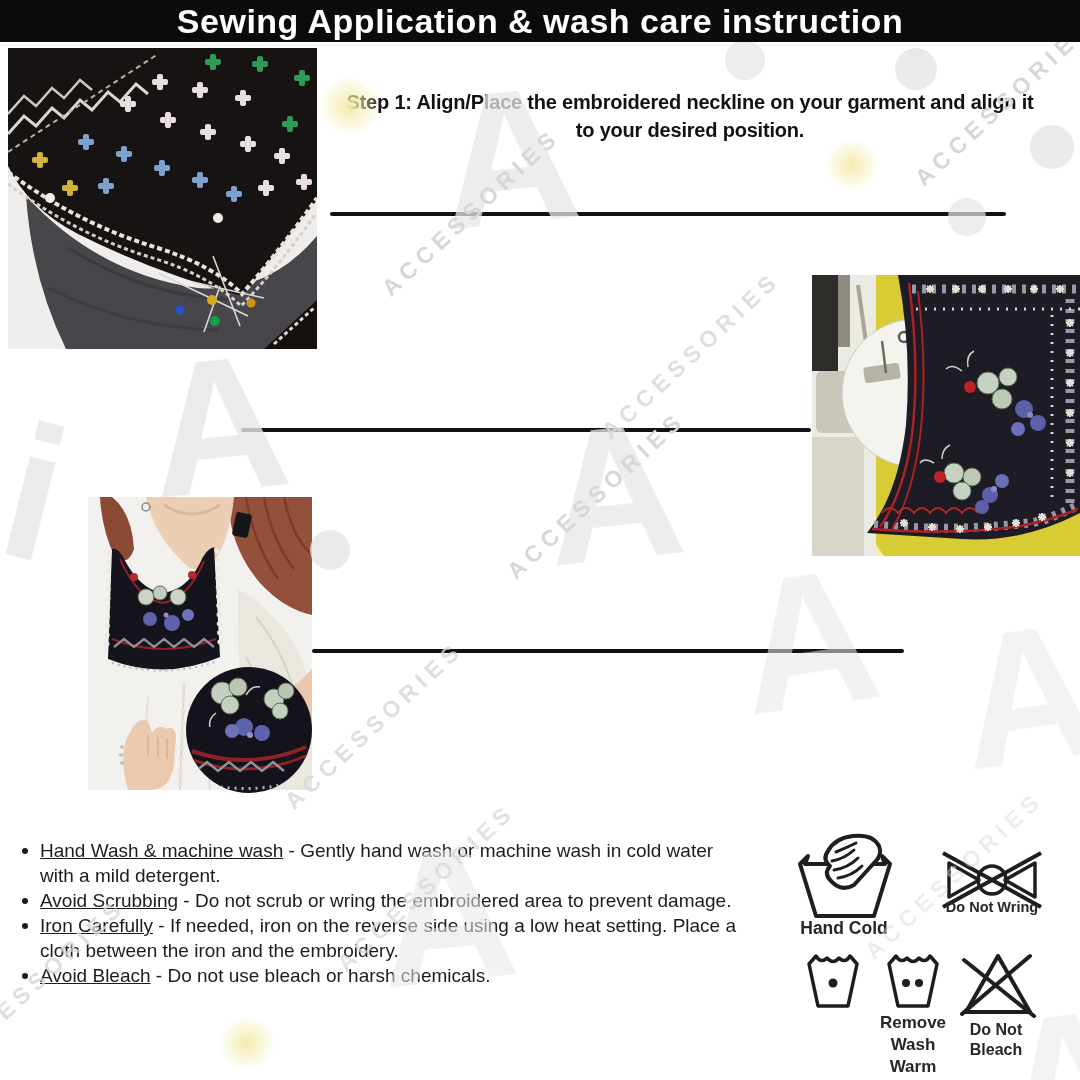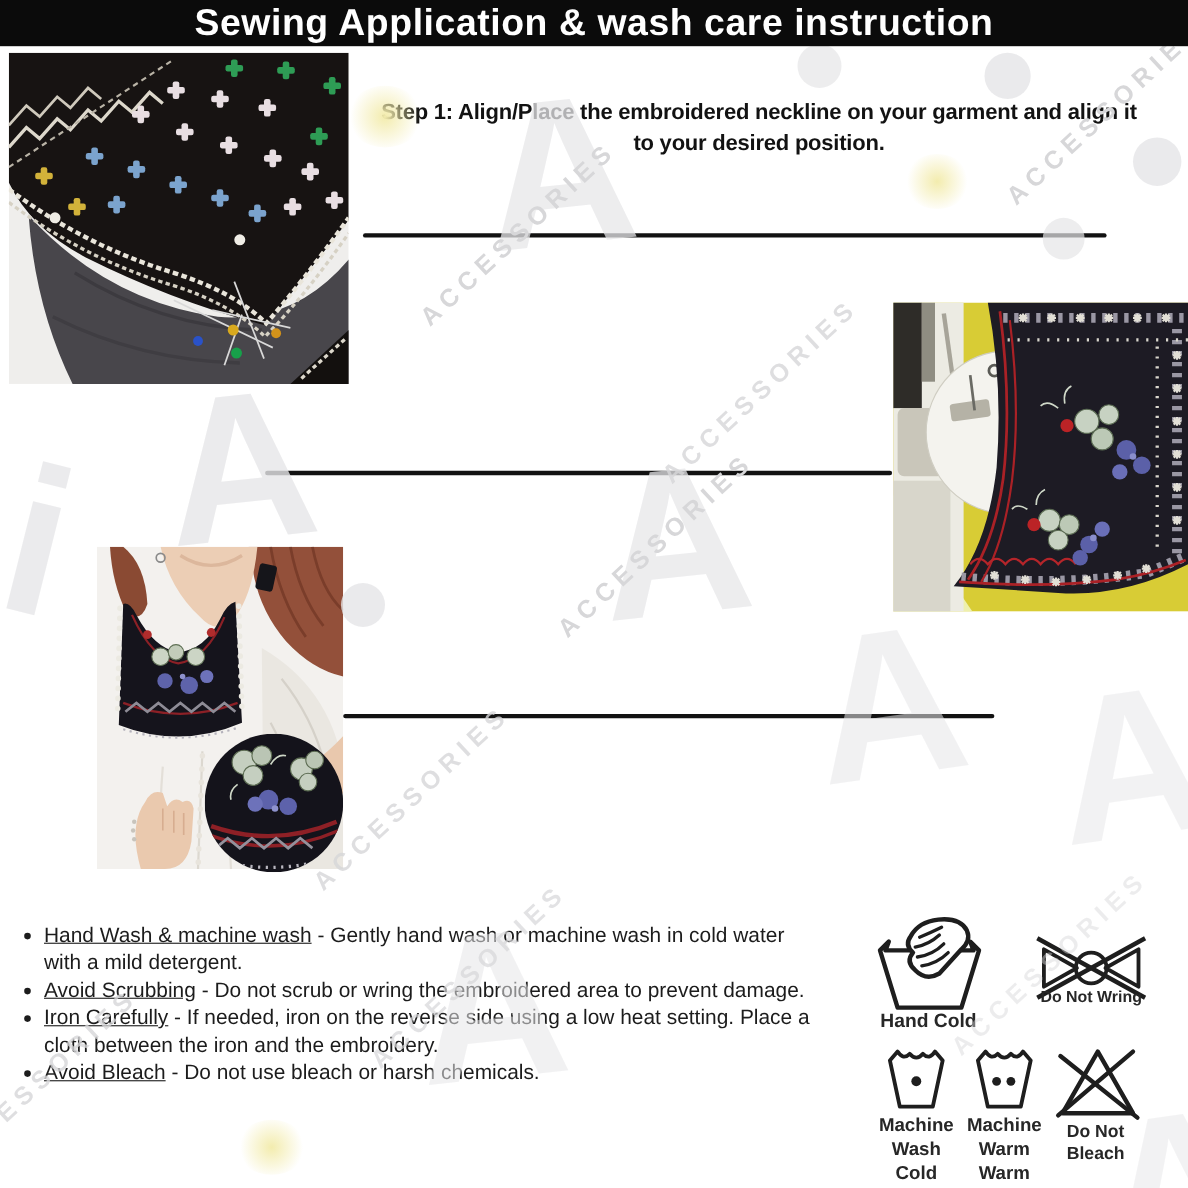--- a/index.html
+++ b/index.html
@@ -283,28 +283,27 @@
     <circle cx="56" cy="32" r="14"></circle>
     <line x1="7" y1="5" x2="105" y2="59" stroke-width="4"></line>
     <line x1="105" y1="5" x2="7" y2="59" stroke-width="4"></line>
   </svg>
   <div class="abs icon-label lbl-wring">Do Not Wring</div>
 
   <svg class="abs" style="left:806px;top:952px" width="54" height="58" viewBox="0 0 54 58" fill="none" stroke="#1e1e1e" stroke-width="3.5" stroke-linejoin="round">
     <path d="M3,12 L10,4 Q15,12 21,6 Q27,13 33,6 Q39,12 44,4 L51,12 L42,54 H12 Z"></path>
     <circle cx="27" cy="31" r="4.5" fill="#1e1e1e" stroke="none"></circle>
   </svg>
-  <div class="abs icon-label lbl-mwc">Machine Wash Cold</div>
 
   <svg class="abs" style="left:886px;top:952px" width="54" height="58" viewBox="0 0 54 58" fill="none" stroke="#1e1e1e" stroke-width="3.5" stroke-linejoin="round">
     <path d="M3,12 L10,4 Q15,12 21,6 Q27,13 33,6 Q39,12 44,4 L51,12 L42,54 H12 Z"></path>
     <circle cx="20" cy="31" r="4" fill="#1e1e1e" stroke="none"></circle>
     <circle cx="33" cy="31" r="4" fill="#1e1e1e" stroke="none"></circle>
   </svg>
-  <div class="abs icon-label lbl-mww">Machine Warm Warm</div>
+  <div class="abs icon-label lbl-mww">Remove Wash Warm</div>
 
   <svg class="abs" style="left:956px;top:948px" width="84" height="72" viewBox="0 0 84 72" fill="none" stroke="#1e1e1e" stroke-width="4" stroke-linejoin="round" stroke-linecap="round">
     <path d="M42,8 L74,64 H10 Z"></path>
     <line x1="8" y1="12" x2="78" y2="68"></line>
     <line x1="74" y1="8" x2="6" y2="66"></line>
   </svg>
   <div class="abs icon-label lbl-dnb">Do Not Bleach</div>
 
   <div class="abs wm" style="left:0;top:0;width:1080px;height:1080px;z-index:5">
     <div class="abs wm-a" style="left:440px;top:62px;transform:rotate(-6deg);opacity:.75">A</div>

